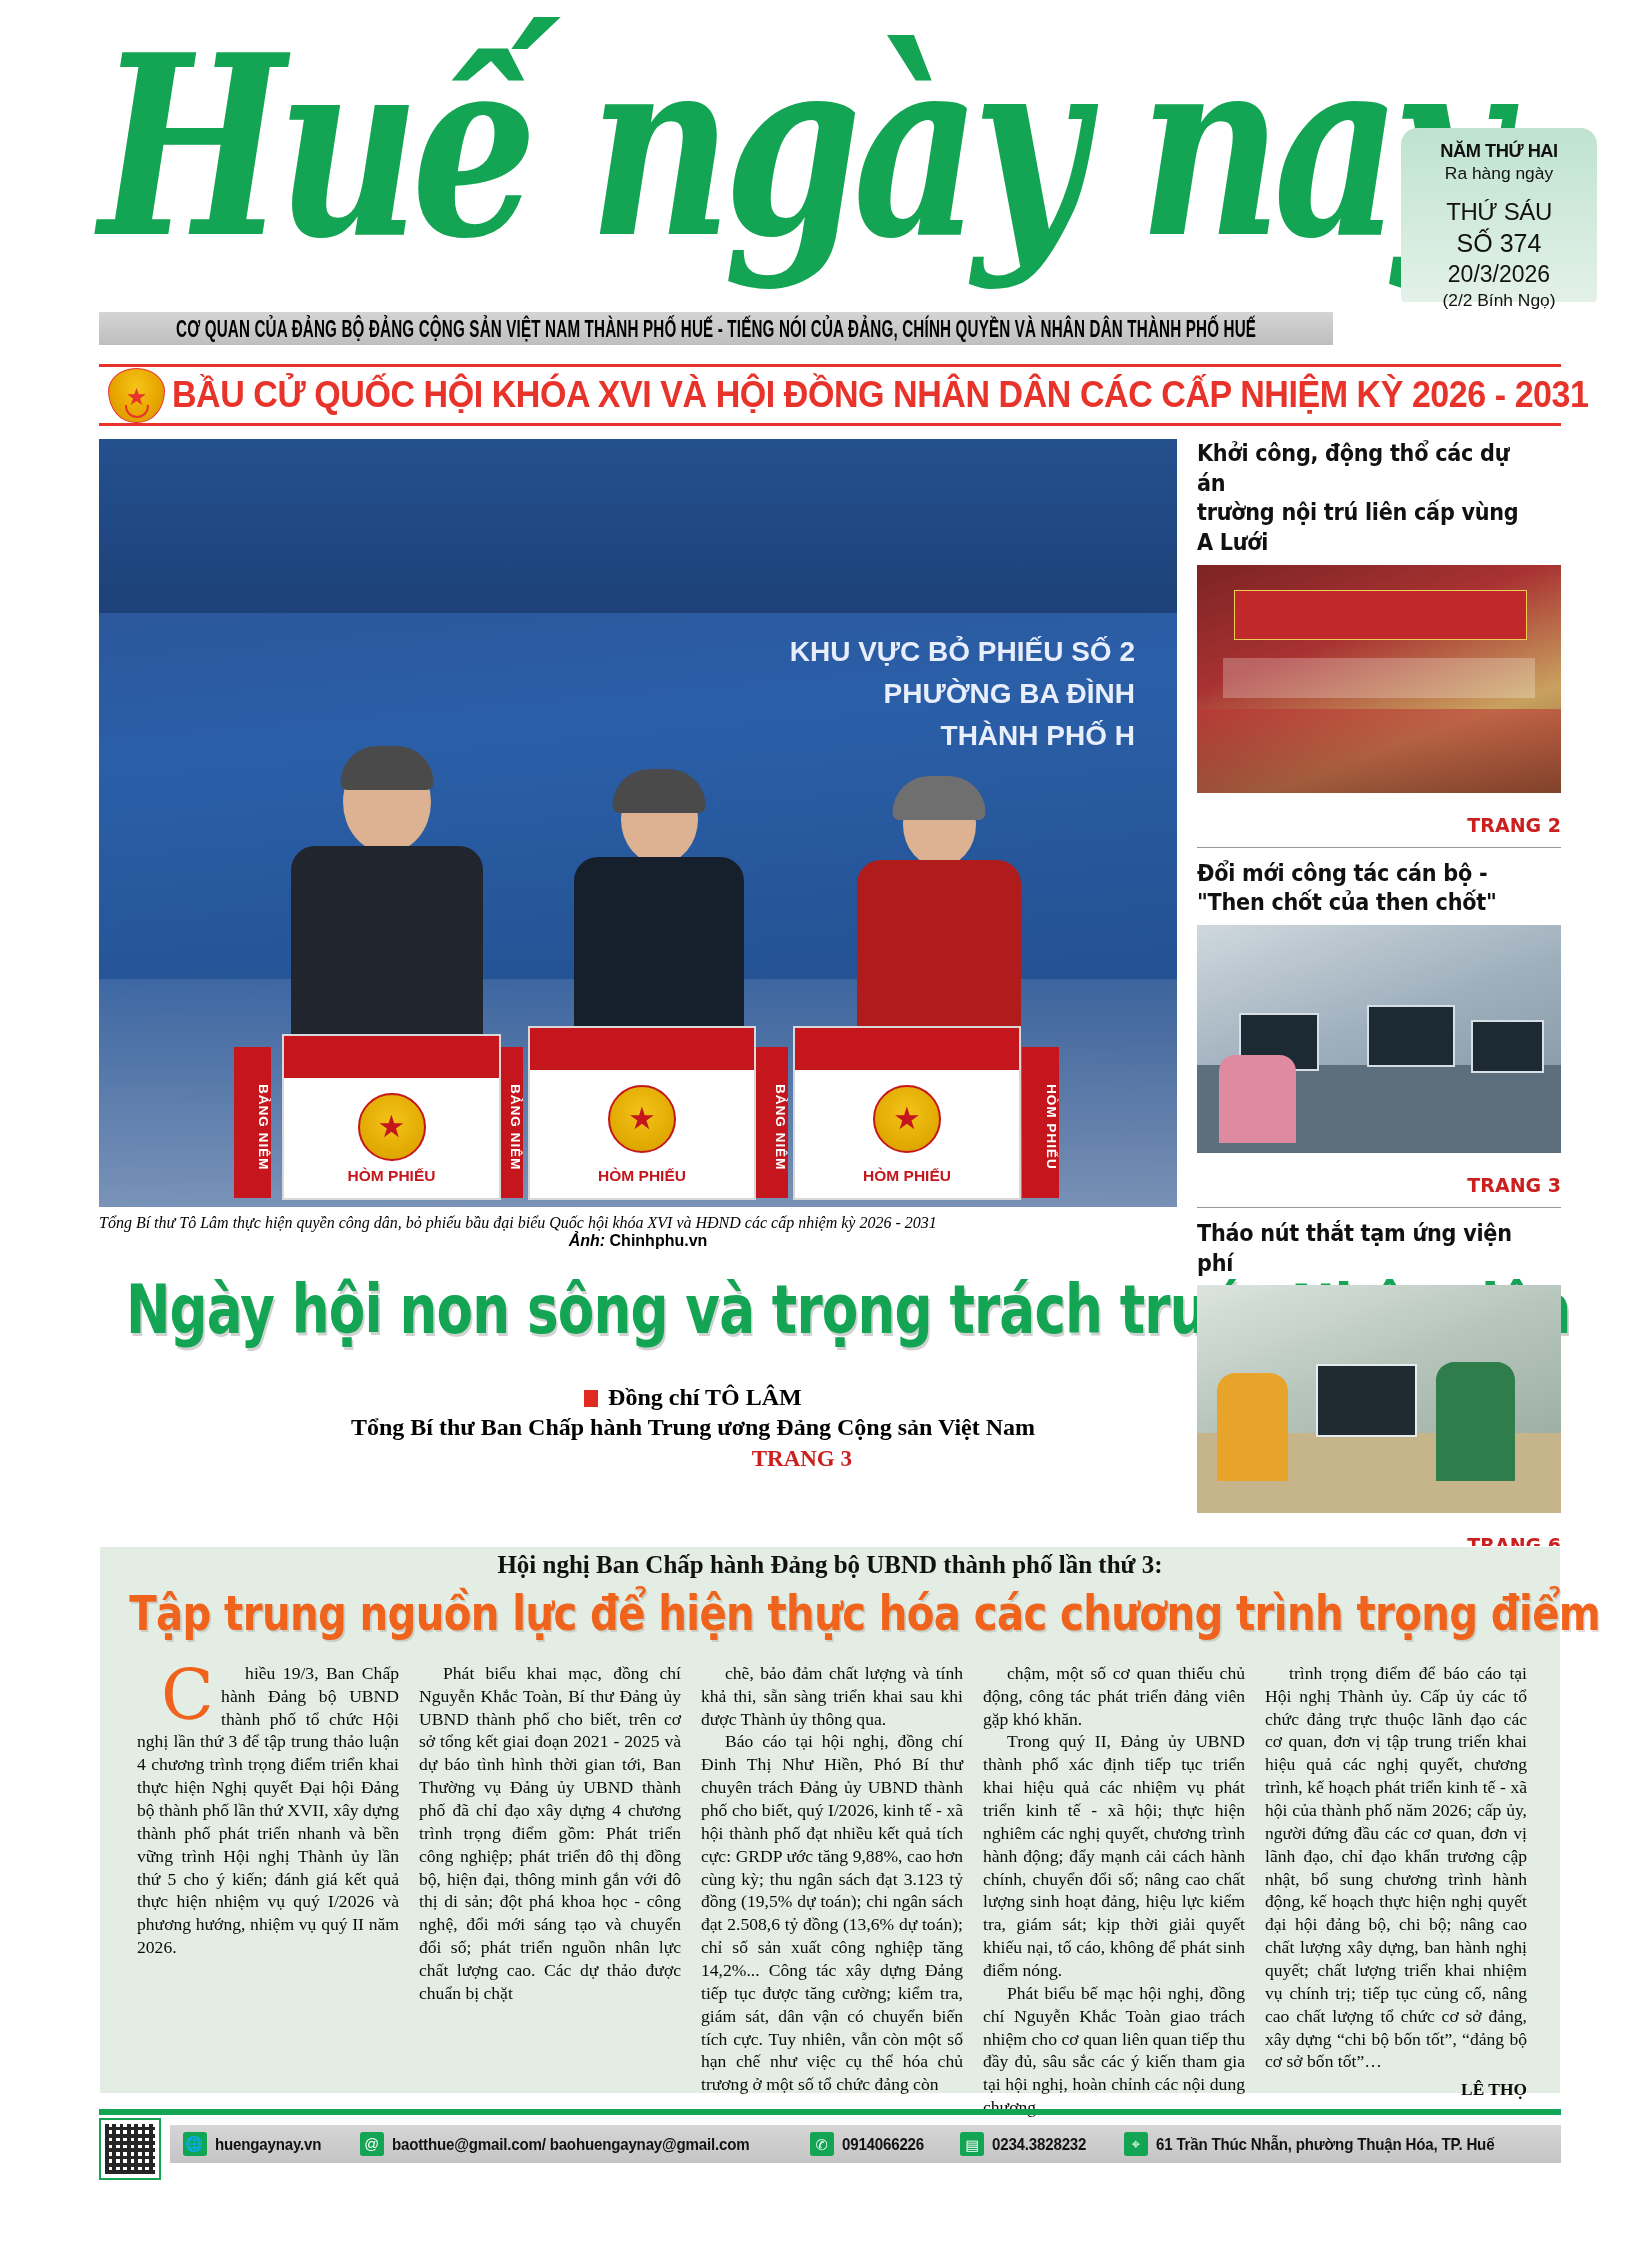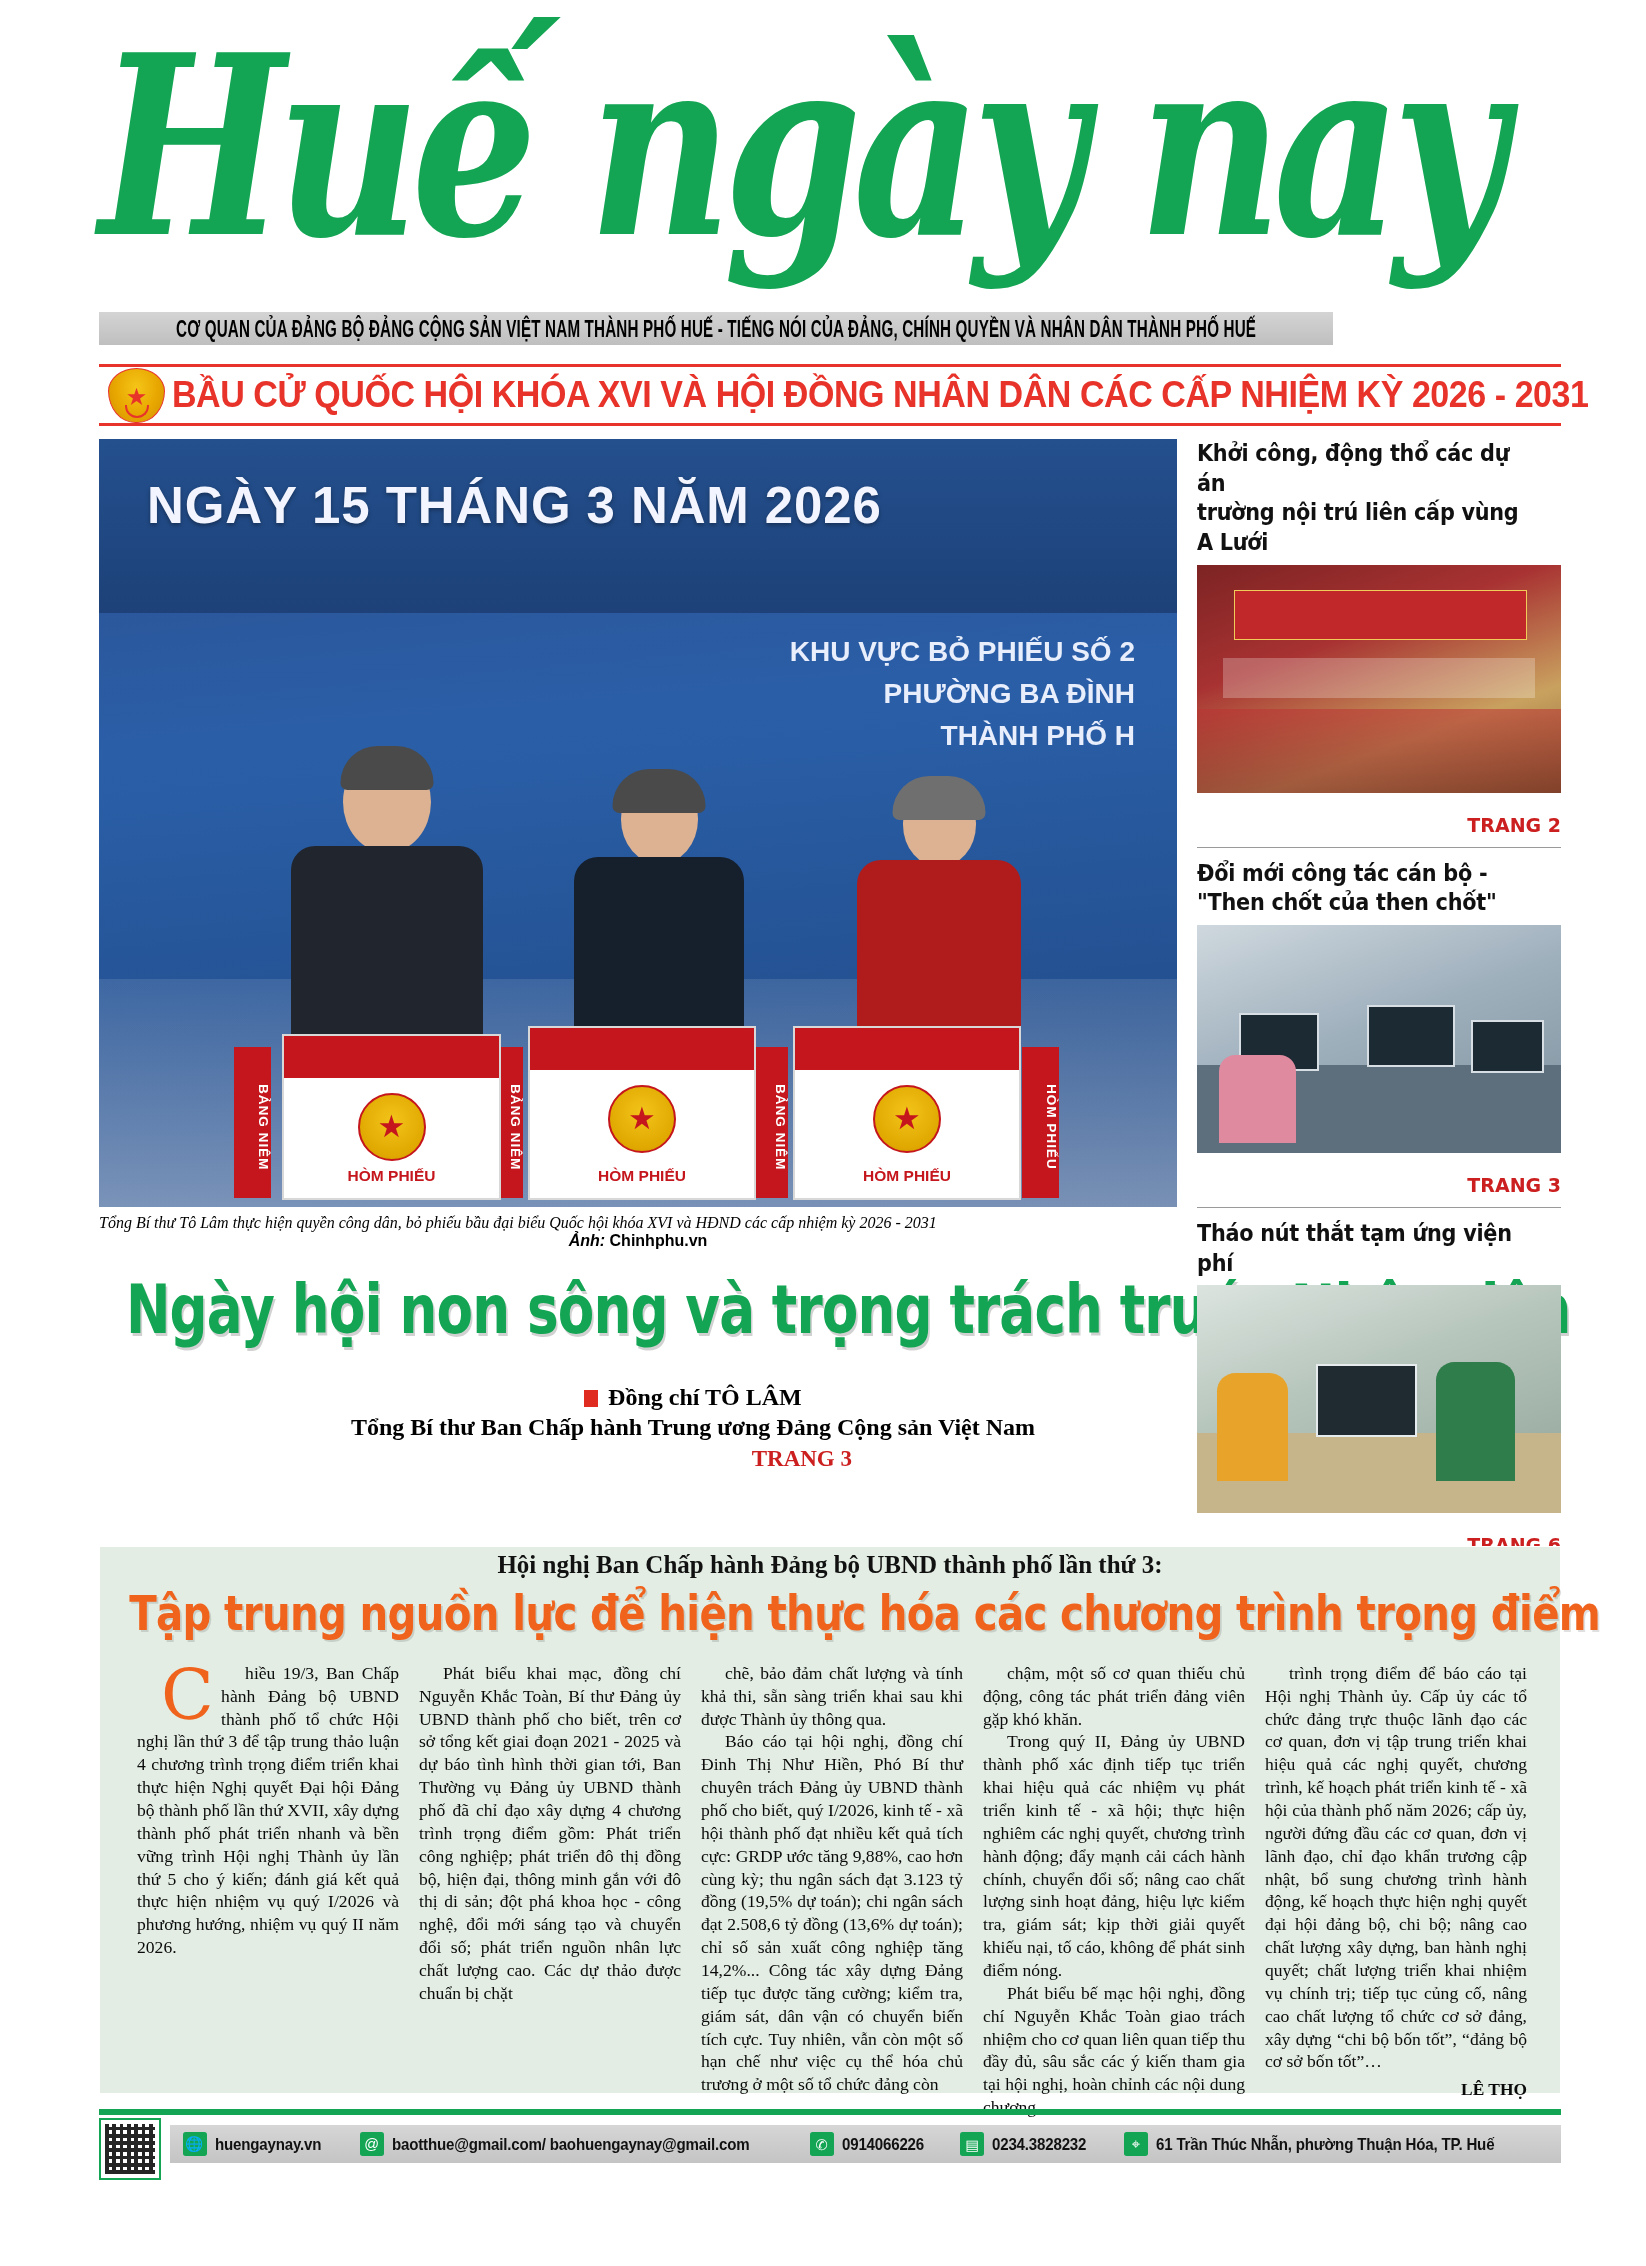--- a/index.html
+++ b/index.html
@@ -253,41 +253,48 @@
 </style>
 </head>
 <body>
 
 <div class="page">
 
   <div class="masthead">
     <div class="logo-wrap">
       <div class="logo-text">Huế ngày nay</div>
     </div>
+    <div class="info-box">
+      <div class="info-l1">NĂM THỨ HAI</div>
+      <div class="info-l2">Ra hàng ngày</div>
+      <div class="info-l3">THỨ SÁU</div>
+      <div class="info-l4">SỐ 374</div>
+      <div class="info-l5">20/3/2026</div>
+      <div class="info-l6">(2/2 Bính Ngọ)</div>
+    </div>
     <div class="tagline-bar">
       <span>CƠ QUAN CỦA ĐẢNG BỘ ĐẢNG CỘNG SẢN VIỆT NAM THÀNH PHỐ HUẾ - TIẾNG NÓI CỦA ĐẢNG, CHÍNH QUYỀN VÀ NHÂN DÂN THÀNH PHỐ HUẾ</span>
     </div>
   </div>
 
   <div class="redbar">
     <div class="emblem-mini">
       <div class="shield"></div>
       <div class="star">★</div>
       <div class="gear"></div>
     </div>
     <div class="redbar-text">BẦU CỬ QUỐC HỘI KHÓA XVI VÀ HỘI ĐỒNG NHÂN DÂN CÁC CẤP NHIỆM KỲ 2026 - 2031</div>
   </div>
 
   <div class="content">
     <div class="cols">
 
       <div class="left-col">
         <div class="hero-photo">
           <div class="banner-top"></div>
-          <div class="date-text">NGÀY 15 THÁNG 3 NĂM 2026</div>
           <div class="zone-text">
             <div>KHU VỰC BỎ PHIẾU SỐ 2</div>
             <div>PHƯỜNG BA ĐÌNH</div>
             <div>THÀNH PHỐ H</div>
           </div>
           <div class="stage"></div>
 
           <div class="fig f1">
             <div class="head"></div>
               <div class="hair"></div>

